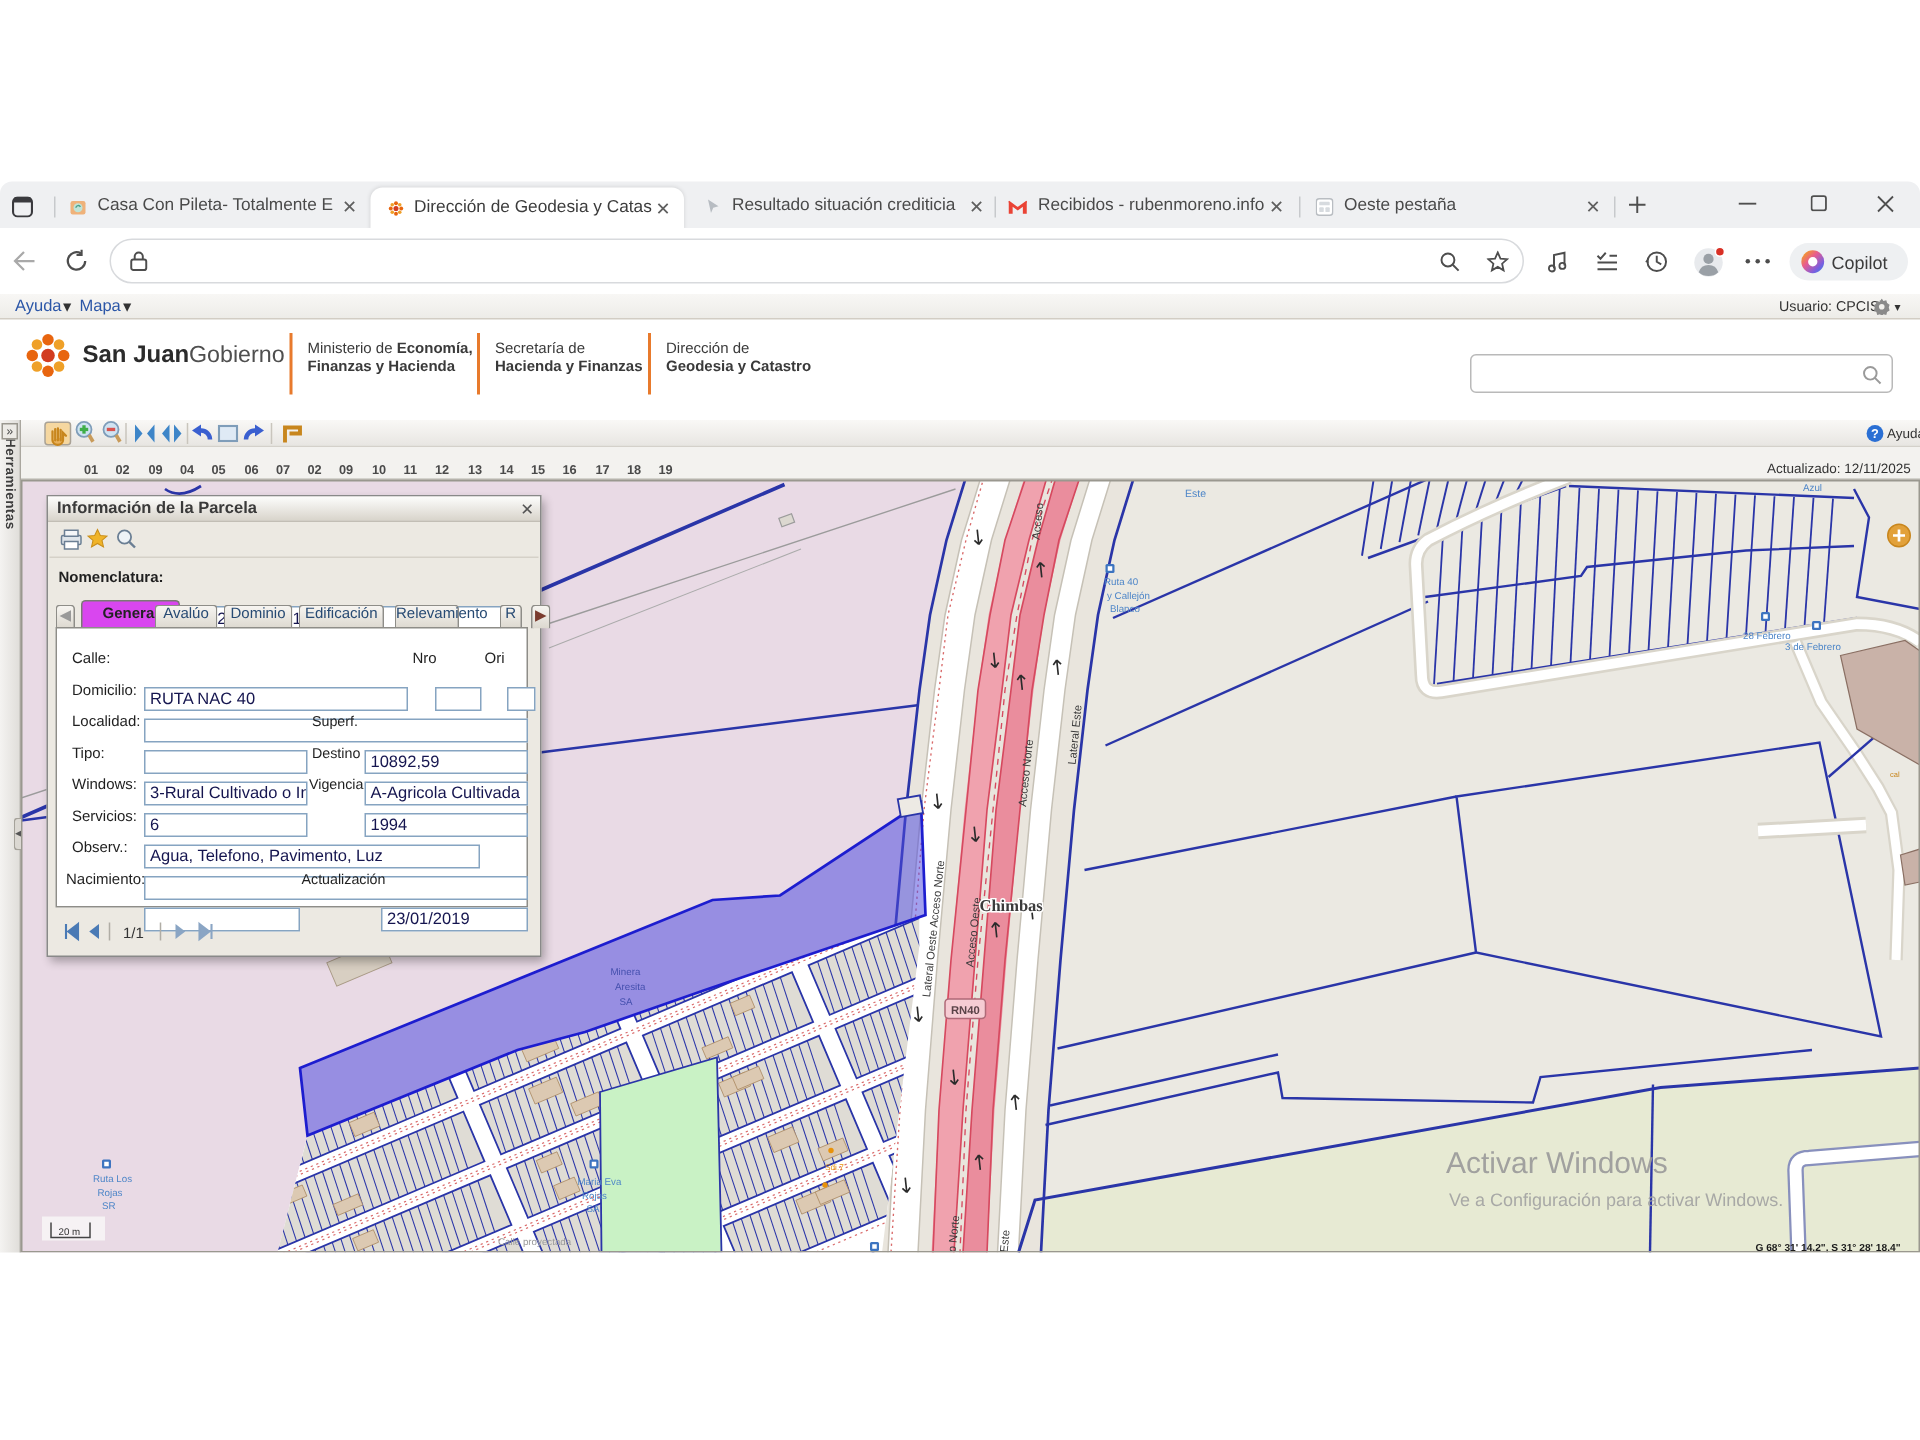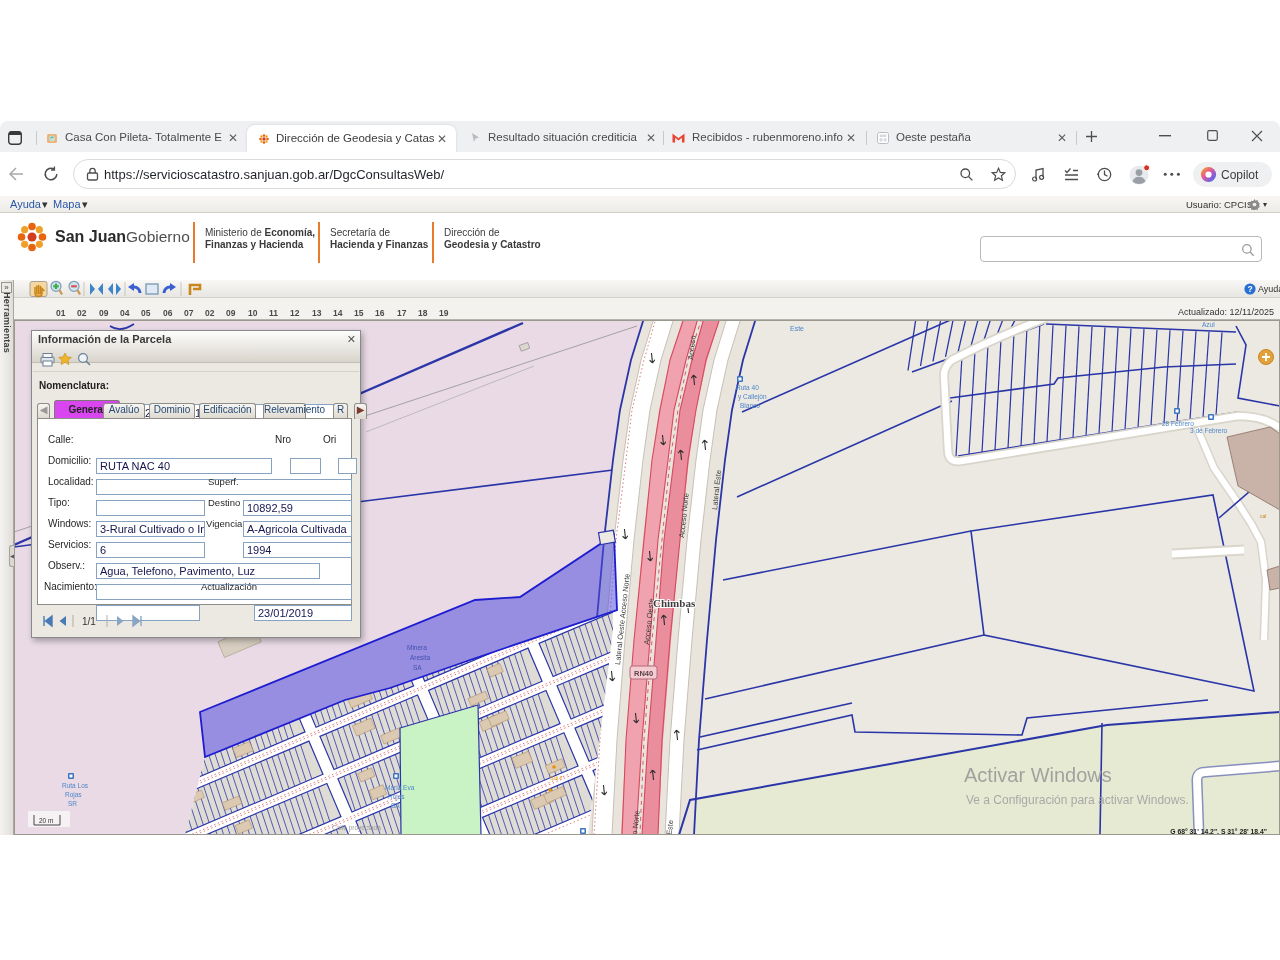--- a/index.html
+++ b/index.html
@@ -35,21 +35,21 @@
   #sidestrip { left:0; top:280px; width:14px; height:555px;
     background:linear-gradient(90deg,#f4f3f1,#e0deda); border-right:1px solid #aaa79f; }
   #toolbar { left:14px; top:280px; width:1266px; height:18px;
     background:linear-gradient(#f9f8f6,#e8e6e2); border-bottom:1px solid #d4d1ca; }
   #ruler { left:14px; top:298px; width:1266px; height:22px; background:#f3f2ef;
     border-bottom:1px solid #b6b3ac; font-size:8.5px; font-weight:bold; color:#4a4a4a; }
   .rn { position:absolute; top:10px;padding-left:29px; }
   
   #popup { left:31px; top:330px; width:330px; height:308px; background:#ece9e2;
     border:1px solid #898989; box-shadow:2px 3px 6px rgba(0,0,0,.3); font-size:11px; }
-  #ptitle { position:absolute; left:0; top:0; width:328px; height:32px;
+  #ptitle { position:absolute; left:0; top:0; width:328px; height:17px;
     background:linear-gradient(#fdfdfc,#d8d4cb); border-bottom:1px solid #c2beb5;
     font-size:11px; font-weight:bold; color:#3a3a3a; }
   .plabel { position:absolute; color:#1f1f1f; font-size:10px; }
   .pinput { position:absolute; background:#fff; border:1px solid #86a4c1;
     font-size:11px; color:#15154f; line-height:13px; padding:1px 3px; overflow:hidden; white-space:nowrap;margin-top:28px; }
   .ptab { position:absolute; top:0; height:16px; text-align:center;
     background:linear-gradient(#f7f5f1,#dcd8cf); border:1px solid #8e8d88;
     border-bottom:none; border-radius:3px 3px 0 0; font-size:10px; color:#274a73; }
 </style>
 </head>
@@ -135,21 +135,20 @@
     </svg>
   <svg class="abs" style="left:43px;top:14px" width="16" height="16" viewBox="0 0 16 16">
       <path d="M13.8 8 A5.8 5.8 0 1 1 11 3" stroke="#4d4d4d" stroke-width="1.5" fill="none"></path>
       <path d="M11.4 0.5 L11.4 4 L8 4" stroke="#4d4d4d" stroke-width="1.4" fill="none"></path>
     </svg>
   <div id="urlpill">
     <svg class="abs" style="left:12px;top:7px" width="13" height="14" viewBox="0 0 13 14">
         <rect x="1.5" y="6" width="10" height="7" rx="1.4" fill="none" stroke="#4d4d4d" stroke-width="1.3"></rect>
         <path d="M3.8 6 V4 a2.7 2.7 0 0 1 5.4 0 V6" fill="none" stroke="#4d4d4d" stroke-width="1.3"></path>
       </svg>
-    <span id="urltext">https://servicioscatastro.sanjuan.gob.ar/DgcConsultasWeb/</span>
     <svg class="abs" style="left:885px;top:7px" width="15" height="15" viewBox="0 0 15 15">
         <circle cx="6.3" cy="6.3" r="4.3" stroke="#4d4d4d" stroke-width="1.3" fill="none"></circle>
         <path d="M9.5 9.5 L13.4 13.4" stroke="#4d4d4d" stroke-width="1.3"></path>
       </svg>
     <svg class="abs" style="left:917px;top:7px" width="15" height="15" viewBox="0 0 15 15">
         <path d="M7.5 1.3 L9.3 5.4 L13.8 5.8 L10.4 8.8 L11.4 13.2 L7.5 10.9 L3.6 13.2 L4.6 8.8 L1.2 5.8 L5.7 5.4 Z" fill="none" stroke="#4d4d4d" stroke-width="1.2"></path>
       </svg>
   </div>
   <svg class="abs" style="left:1030px;top:14px" width="17" height="17" viewBox="0 0 17 17">
       <path d="M6 13 V4 l7 -1.5 V11" stroke="#4d4d4d" stroke-width="1.3" fill="none"></path>

